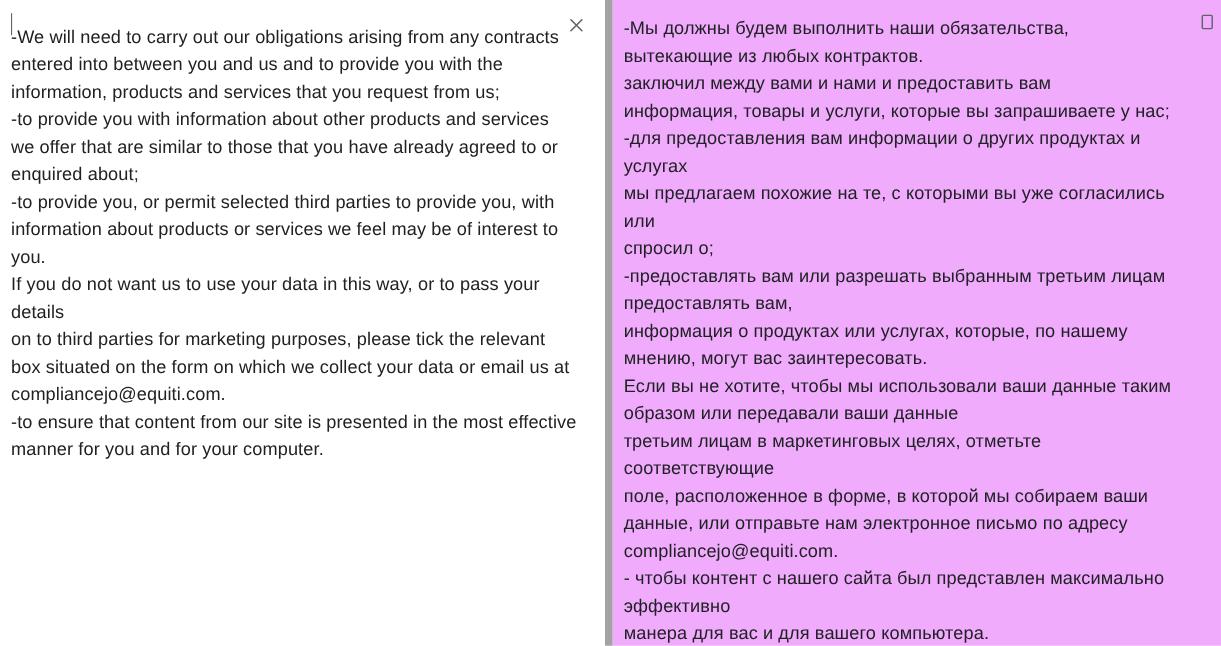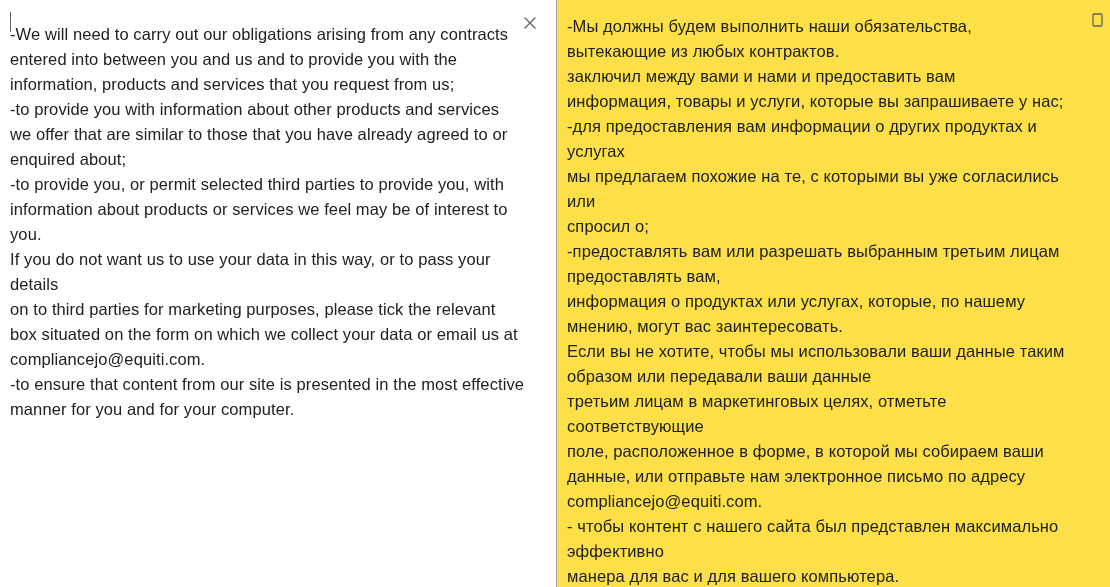--- a/index.html
+++ b/index.html
@@ -21,26 +21,26 @@
     box-sizing: border-box;
   }
   .pane {
     position: relative;
     box-sizing: border-box;
     overflow: hidden;
   }
   .pane-source {
     width: 557px;
     padding: 14px 12px 10px 10px;
-    border-right: 1px solid #a3a3a3;
+    border-right: 7px solid #a3a3a3;
   }
   .pane-target {
     width: 553px;
     padding: 14px 12px 2px 10px;
-    background: #fde047;
+    background: #f0abfc;
   }
   .caret {
     position: absolute;
     left: 10px;
     top: 12px;
     width: 1px;
     height: 20px;
     background: #5f6368;
   }
   .text-block {

